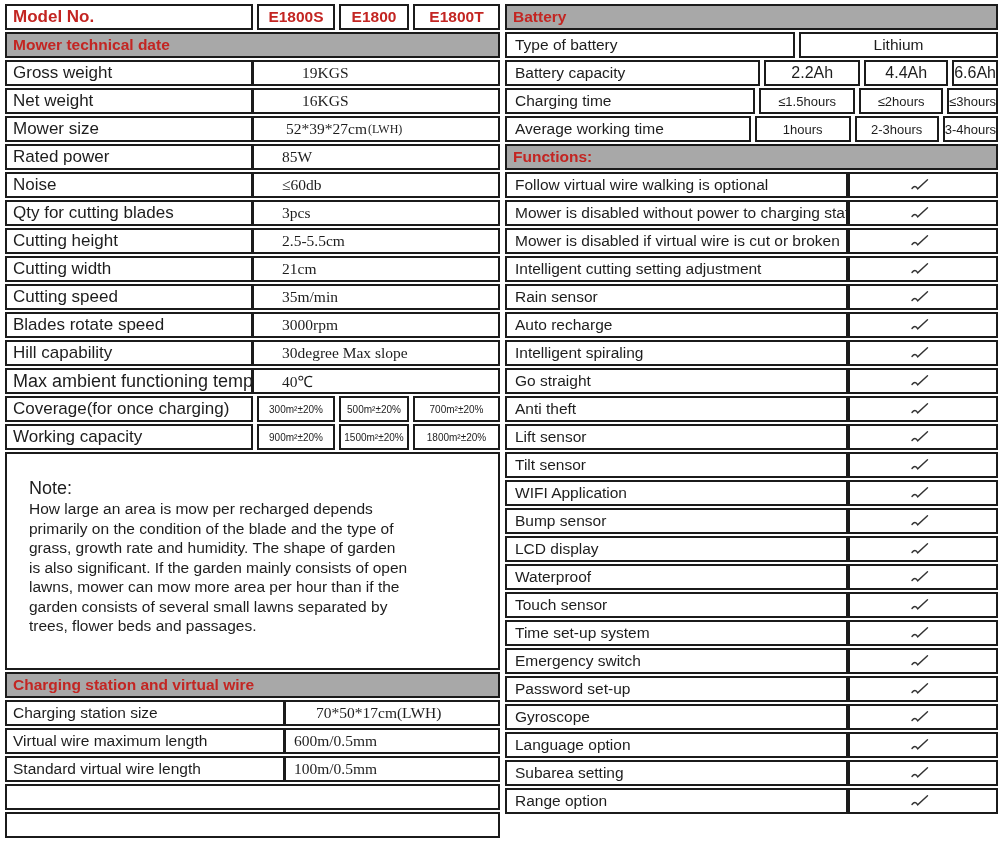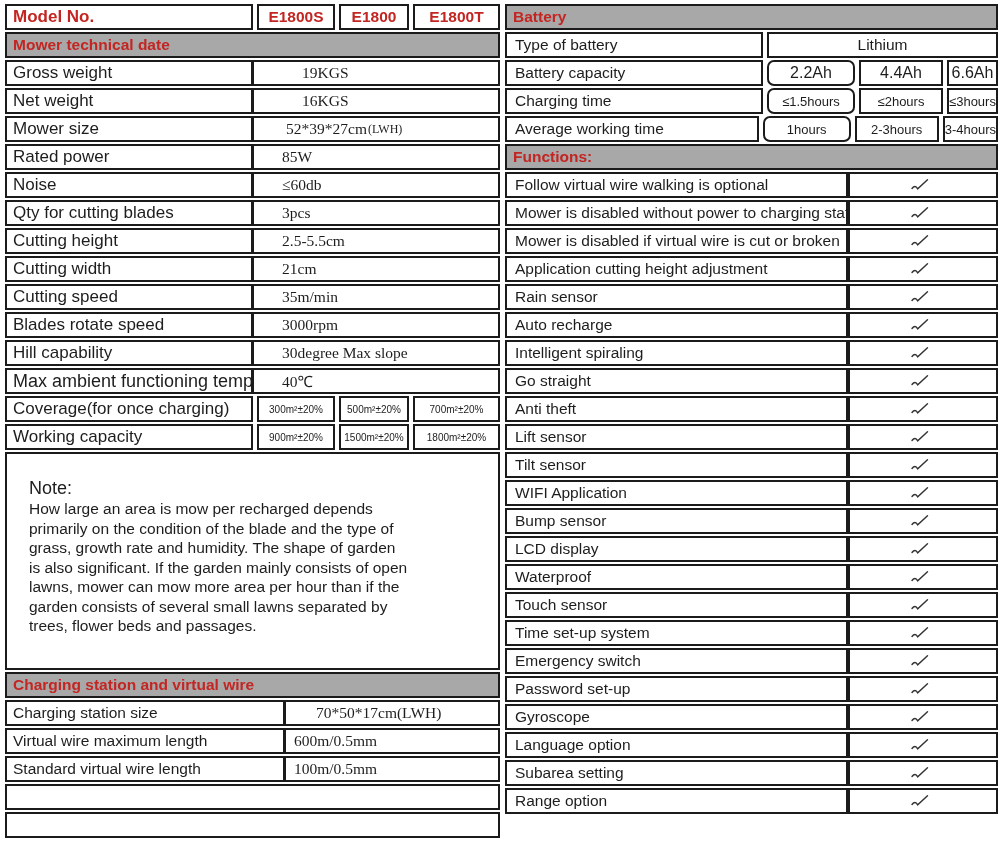--- a/index.html
+++ b/index.html
@@ -21,34 +21,34 @@
   .red{color:#c32522;}
   .b{font-weight:bold;}
   .fs16{font-size:16px;}
   .fs155{font-size:15.5px;}
   .fs13{font-size:13px;}
   .fs125{font-size:12.5px;}
   .fs165{font-size:16.5px;}
   .sm{font-size:10px;}
   .label-l{width:248px;padding-left:6px;font-size:17px;}
   .label-c{width:280px;padding-left:6px;font-size:15.5px;}
-  .label-b{width:258px;padding-left:8px;font-size:15.5px;}
+  .label-b{width:290px;padding-left:8px;font-size:15.5px;}
   .label-f{width:343px;padding-left:8px;font-size:15.5px;}
   .val{flex:1;font-size:15.5px;}
   .p48{padding-left:48px;}
   .p32{padding-left:32px;}
   .p28{padding-left:28px;}
   .p30{padding-left:30px;}
   .p8{padding-left:8px;}
   .tri{display:flex;flex:1;margin-left:4px;gap:4px;}
   .tri .cell{justify-content:center;text-align:right;}
   .m1{width:78px;}
   .m2{width:70px;}
   .m3{flex:1;}
-  .b1{width:88px;border-radius:7px;}
+  .b1{width:96px;}
   .b2{width:84px;}
   .b3{flex:1;}
   .note-row{height:218px;}
   .note-cell{flex:1;display:block;padding:24px 24px 0 22px;white-space:normal;}
   .note-title{font-size:18px;}
   .note-body{font-size:15.5px;line-height:19.5px;white-space:pre-line;}
   .lwh{font-size:12px;margin-left:1px;}
   .chk{flex:1;justify-content:center;}
   .check{width:27px;height:14px;display:block;}
   .empty-cell{flex:1;}
@@ -258,21 +258,21 @@
   <div class="row">
     <div class="cell label-f fs125">Mower is disabled if virtual wire is cut or broken</div>
     <div class="cell chk">
         <svg class="check" viewBox="0 0 26 14">
           <path d="M1.5 10.5 C3.5 7.8 5.5 7.8 7.2 10.8 L17 1.8" fill="none" stroke="#333" stroke-width="1.4" stroke-linecap="round"></path>
         </svg>
       </div>
   </div>
 
   <div class="row">
-    <div class="cell label-f fs165">Application cutting height adjustment</div>
+    <div class="cell label-f fs165">Intelligent cutting setting adjustment</div>
     <div class="cell chk">
         <svg class="check" viewBox="0 0 26 14">
           <path d="M1.5 10.5 C3.5 7.8 5.5 7.8 7.2 10.8 L17 1.8" fill="none" stroke="#333" stroke-width="1.4" stroke-linecap="round"></path>
         </svg>
       </div>
   </div>
 
   <div class="row">
     <div class="cell label-f">Rain sensor</div>
     <div class="cell chk">

